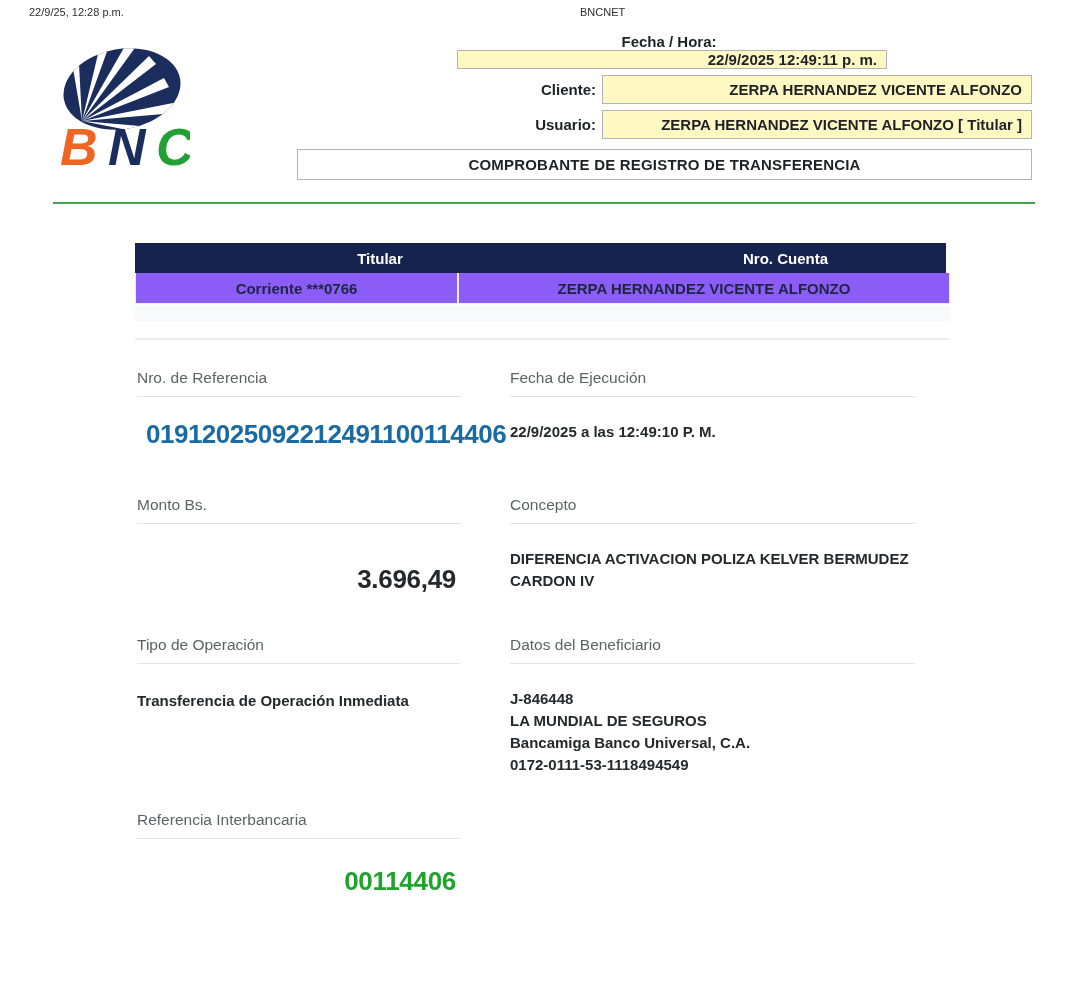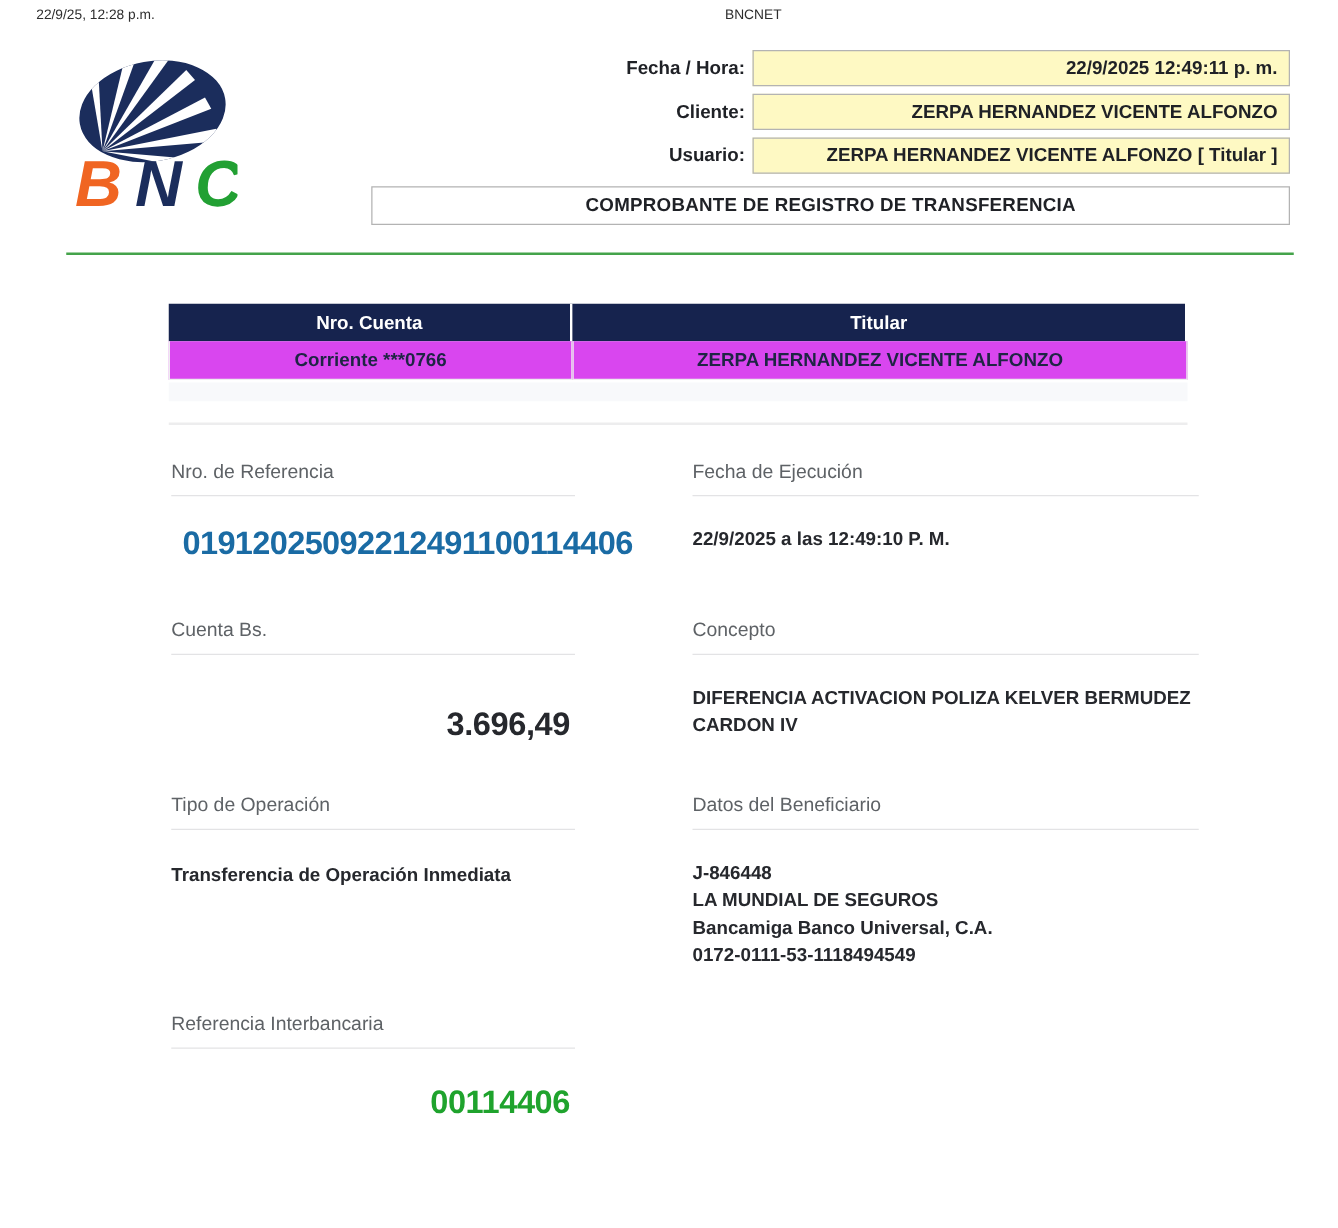--- a/index.html
+++ b/index.html
@@ -7,21 +7,21 @@
     position:relative;width:1070px;height:982px;background:#ffffff;overflow:hidden;
     font-family:"Liberation Sans","DejaVu Sans",sans-serif;color:#26282d;
   }
   
   .print-time{position:absolute;left:29px;top:6px;font-size:11px;color:#2e2e2e;}
   .print-title{position:absolute;left:580px;top:6px;font-size:11px;color:#2e2e2e;}
   
   .logo{position:absolute;left:60px;top:46px;width:130px;height:128px;}
   
   .hrow{position:absolute;right:38px;width:720px;height:29px;display:flex;align-items:center;justify-content:flex-end;}
-  .hrow-1{top:40px;} .hrow-2{top:75px;} .hrow-3{top:110px;}
+  .hrow-1{top:40px;flex-direction:column;} .hrow-2{top:75px;} .hrow-3{top:110px;}
   .hlabel{font-size:15px;font-weight:bold;color:#1f2126;margin-right:6px;white-space:nowrap;}
   .hbox{
     width:430px;height:29px;box-sizing:border-box;border:1px solid #b3b3b3;background:#fef9c3;
     display:flex;align-items:center;justify-content:flex-end;padding-right:9px;
     font-size:15px;font-weight:bold;color:#1f2126;white-space:nowrap;
   }
   .title-box{
     position:absolute;left:297px;top:149px;width:735px;height:31px;box-sizing:border-box;
     border:1px solid #b3b3b3;background:#fff;display:flex;align-items:center;justify-content:center;
     font-size:15px;font-weight:bold;color:#1f2126;letter-spacing:.2px;
@@ -31,32 +31,32 @@
   .acct-table{position:absolute;left:135px;top:243px;width:815px;}
   .acct-head{display:flex;}
   .acct-head .th{
     height:30px;background:var(--brand-navy,#16234e);color:#ffffff;font-size:15px;font-weight:bold;
     display:flex;align-items:center;justify-content:center;box-sizing:border-box;
   }
   .th-account{width:323px;border-right:2px solid #fff;}
   .th-holder{width:490px;}
   .acct-row{display:flex;}
   .acct-row .td{
-    height:31px;background:#d946ef;font-size:15px;font-weight:bold;color:#1e2544;
+    height:31px;background:#8b5cf6;font-size:15px;font-weight:bold;color:#1e2544;
     display:flex;align-items:center;justify-content:center;box-sizing:border-box;
     border:1px solid #ededee;border-top:none;
   }
   .td-account{width:323px;border-right:none;}
   .td-holder{width:492px;}
   .ghost-strip{height:15px;margin-top:2px;background:#f8f9fb;}
   .gray-rule{position:absolute;left:135px;top:338px;width:815px;height:2px;background:#ededee;}
   
   .details{
     position:absolute;left:137px;top:369px;width:813px;
-    display:grid;grid-template-columns:323px 405px;column-gap:94px;
+    display:grid;grid-template-columns:323px 405px;column-gap:50px;
     grid-template-rows:127px 140px 175px auto;
   }
   .sec-label{
     font-size:15.5px;color:#5e6266;padding-bottom:9px;border-bottom:1px solid #e3e3e5;
     font-weight:normal;
   }
   .val{font-size:15px;font-weight:bold;color:#26282d;}
   .val-ref{
     margin-top:22px;padding-left:9px;font-size:26px;font-weight:800;letter-spacing:-0.5px;
     color:var(--reference-blue,#1a6ba4);white-space:nowrap;
@@ -116,22 +116,22 @@
     <span class="hlabel">Usuario:</span>
     <div class="hbox">ZERPA HERNANDEZ VICENTE ALFONZO [ Titular ]</div>
   </div>
 
   <div class="title-box">COMPROBANTE DE REGISTRO DE TRANSFERENCIA</div>
 
   <div class="green-rule"></div>
 
   <div class="acct-table">
     <div class="acct-head">
+      <div class="th th-holder">Titular</div>
       <div class="th th-account">Nro. Cuenta</div>
-      <div class="th th-holder">Titular</div>
     </div>
     <div class="acct-row">
       <div class="td td-account">Corriente ***0766</div>
       <div class="td td-holder">ZERPA HERNANDEZ VICENTE ALFONZO</div>
     </div>
     <div class="ghost-strip"></div>
   </div>
 
   <div class="gray-rule"></div>
 
@@ -141,21 +141,21 @@
       <div class="sec-label">Nro. de Referencia</div>
       <div class="val-ref">01912025092212491100114406</div>
     </div>
 
     <div>
       <div class="sec-label">Fecha de Ejecución</div>
       <div class="val val-date">22/9/2025 a las 12:49:10 P. M.</div>
     </div>
 
     <div>
-      <div class="sec-label">Cuenta Bs.</div>
+      <div class="sec-label">Monto Bs.</div>
       <div class="val val-monto">3.696,49</div>
     </div>
 
     <div>
       <div class="sec-label">Concepto</div>
       <div class="val val-concepto">DIFERENCIA ACTIVACION POLIZA KELVER BERMUDEZ CARDON IV</div>
     </div>
 
     <div>
       <div class="sec-label">Tipo de Operación</div>

